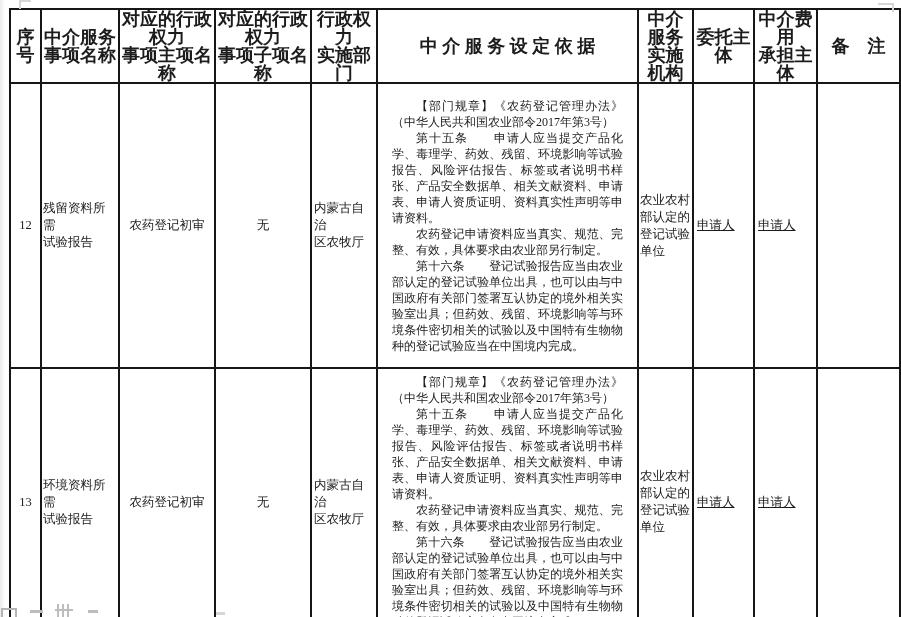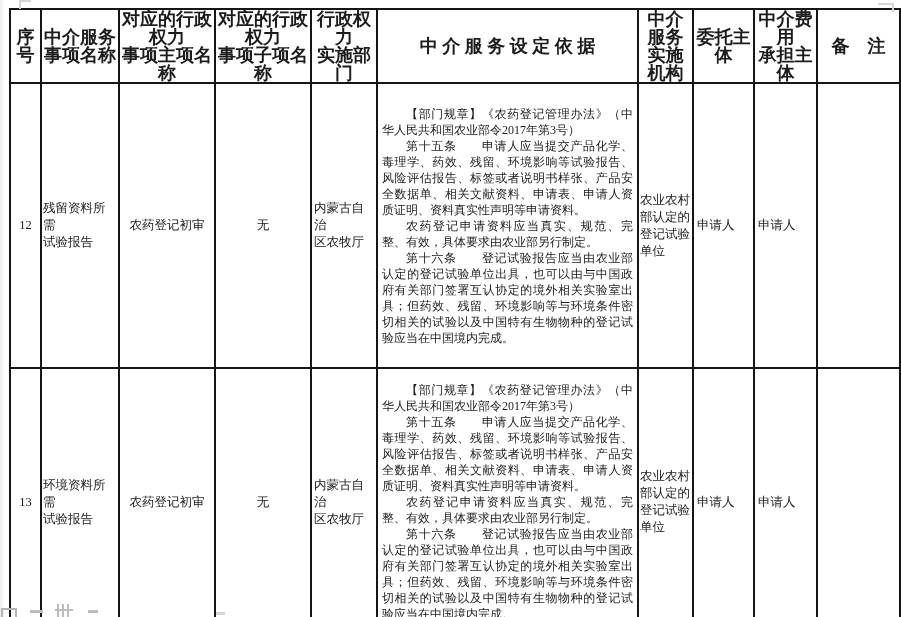--- a/index.html
+++ b/index.html
@@ -32,24 +32,24 @@
   td{
     font-size:12.5px;line-height:17px;
     white-space:pre-line;padding:0 5px;
   }
   td.c-seq{text-align:center;}
   td.c-service{text-align:left;padding:16px 1px;}
   td.c-main{text-align:center;padding:0 2px;}
   td.c-sub{text-align:center;}
   td.c-dept{text-align:left;padding:0 2px;}
   td.c-agency{text-align:left;padding:0 1px;font-size:12.5px;}
-  td.c-principal,td.c-fee{text-align:left;padding:0 3px;}
+  td.c-principal,td.c-fee{text-align:left;padding:0 3px;text-decoration:underline;}
   td.c-basis{
     text-align:justify;vertical-align:middle;
-    padding:2px 4px;white-space:normal;
+    padding:2px 14px;white-space:normal;
   }
   td.c-basis p{
     margin:0;font-size:12px;line-height:16px;
     text-indent:2em;
   }
   .artifact{position:absolute;background:#bdbdbd;}
   .artifact.light{background:#d6d6d6;}
 </style>
 </head>
 <body>

